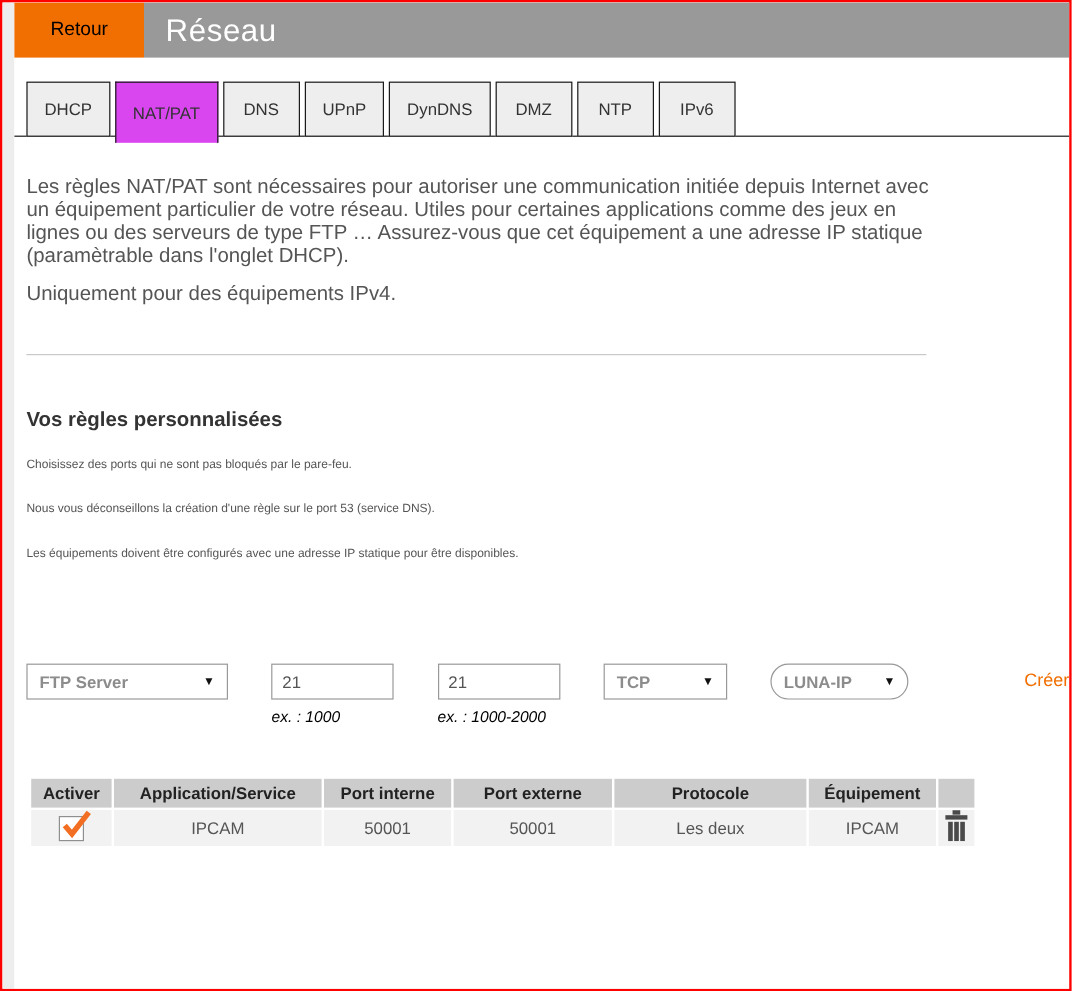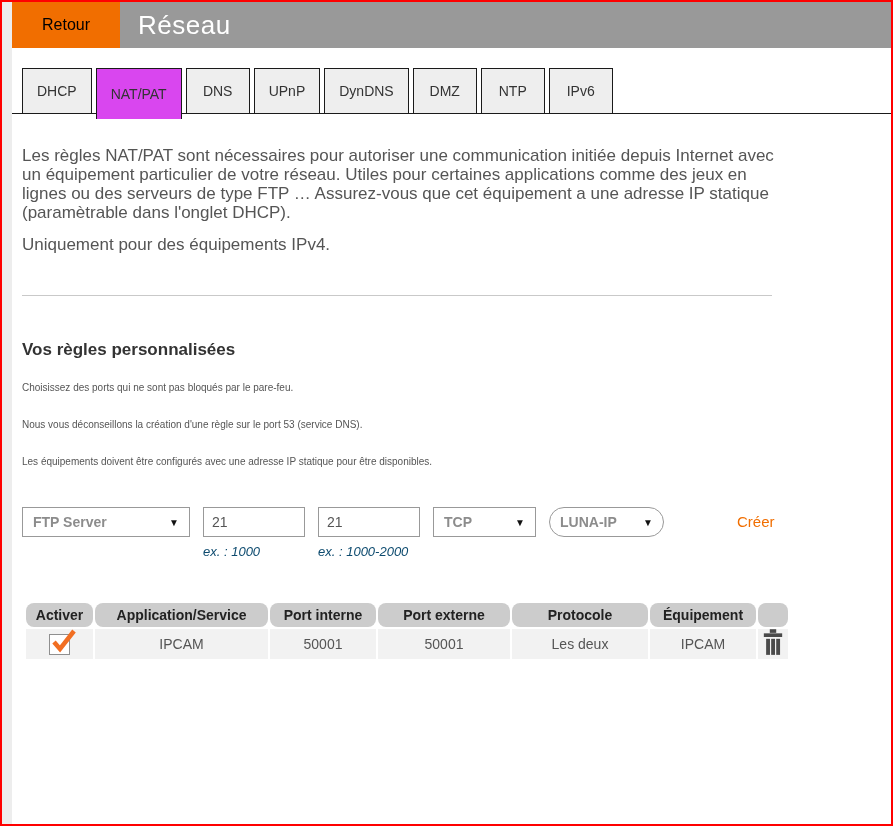--- a/index.html
+++ b/index.html
@@ -42,55 +42,55 @@
   }
 
   
   .content { padding:26px 0 0 10px; }
   .intro-p { width:752px; font-size:17px; line-height:19px; color:#555; margin-bottom:13px; }
   .divider { width:750px; border:none; border-top:1px solid #c9c9c9; margin-top:41px; }
   .section-title { font-size:17px; color:#333; font-weight:bold; margin-top:44px; }
   .rule-line { font-size:10px; color:#555; margin-top:18px; line-height:19px; }
 
   
-  .form-row { display:flex; align-items:flex-start; margin-top:36px; }
+  .form-row { display:flex; align-items:flex-start; margin-top:82px;justify-content:space-between; }
   .selectbox {
     height:30px; border:1px solid #999; background:#fff;
     display:flex; align-items:center; justify-content:space-between;
     padding:0 10px; cursor:pointer;
     color:#8c8c8c; font-weight:bold; font-size:14px;
   }
   .sel-app { width:168px; margin-right:13px; }
   .sel-proto { width:103px; margin-right:13px; }
   .sel-device { width:115px;border-radius:15px; }
   .arrow { color:#111; font-size:10px; margin-left:8px; }
   .field { margin-right:13px; }
   .field input {
     width:102px; height:30px; border:1px solid #999; padding:0 8px;
     font-size:14px; color:#555; font-family:inherit; background:#fff;
   }
-  .hint { font-size:13px; font-style:italic; color:#0c4a6e; margin-top:7px; }
+  .hint { font-size:13px; font-style:italic; color:#000000; margin-top:7px; }
   .create-link {
     margin-left:73px; line-height:30px; color:#f16e00; font-size:15px;
     text-decoration:none; cursor:pointer;
   }
 
   
   table.rules { border-collapse:separate; border-spacing:2px; margin-top:42px; margin-left:2px; }
   table.rules th {
     background:#cccccc; color:#222; font-size:14px; font-weight:bold;
-    height:24px; padding:0 8px; text-align:center; white-space:nowrap;border-radius:8px;
+    height:24px; padding:0 8px; text-align:center; white-space:nowrap;
   }
   table.rules td {
     background:#f2f2f2; color:#555; font-size:14px;
     height:30px; text-align:center; vertical-align:middle;
   }
   th.col-activer { width:67px; } th.col-app { width:173px; }
   th.col-pint { width:106px; } th.col-pext { width:132px; }
-  th.col-proto { width:136px; } th.col-equip { width:106px; }
+  th.col-proto { width:160px; } th.col-equip { width:106px; }
   th.col-del { width:30px; }
   td.cell-check { background:#ffffff; }
   .checkbox {
     width:21px; height:21px; border:1px solid #8f8f8f; background:#fff;
     display:inline-block; position:relative; cursor:pointer; vertical-align:middle;
   }
   .checkbox svg { position:absolute; left:1px; top:-7px; overflow:visible; }
   .trash-btn { background:none; border:none; cursor:pointer; padding:0; line-height:0; }
 </style>
 </head>

